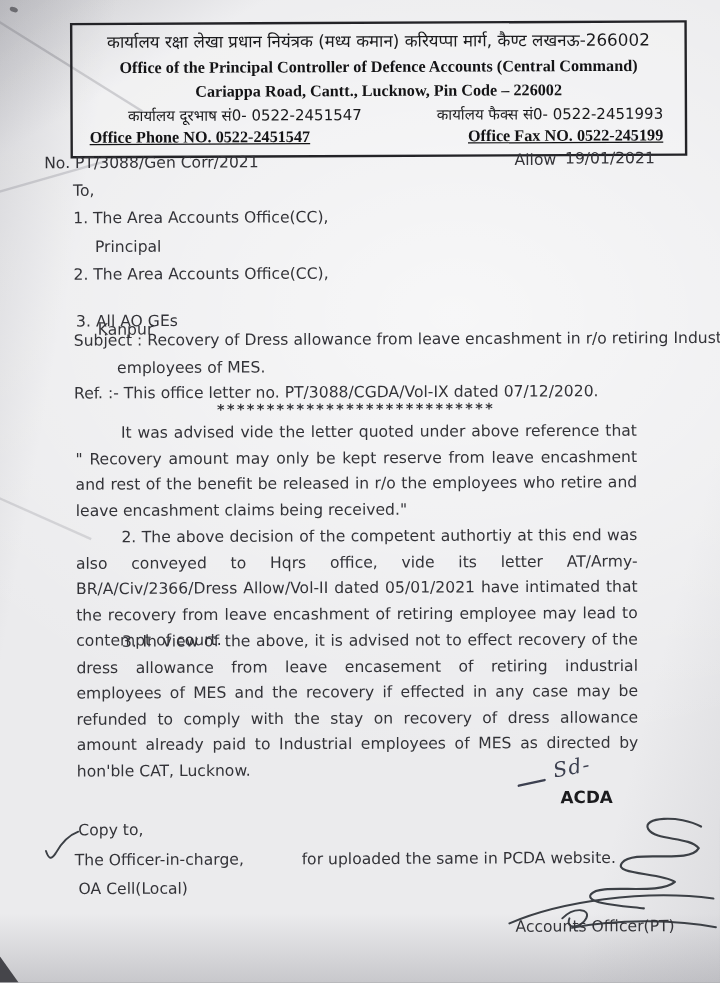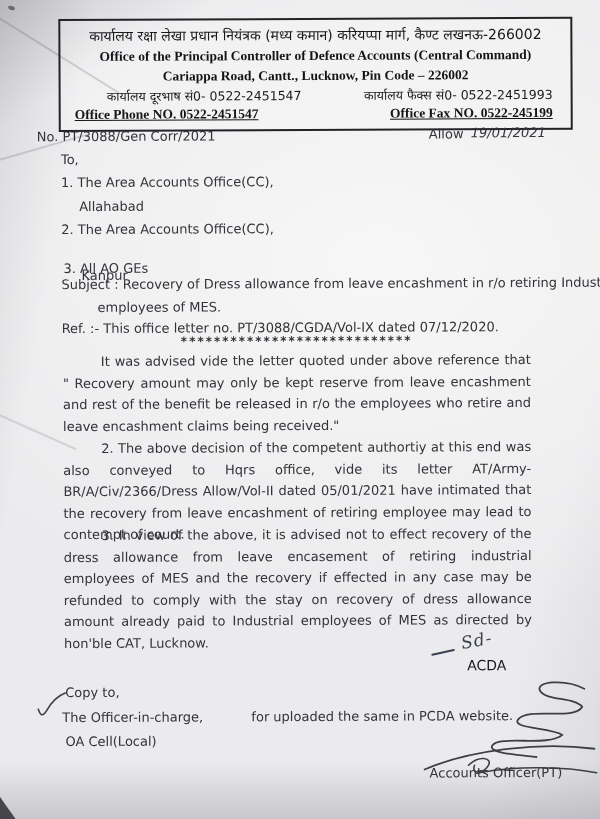--- a/index.html
+++ b/index.html
@@ -82,41 +82,41 @@
         <span class="h">कार्यालय फैक्स सं0- 0522-2451993</span>
       </div>
       <div class="hdr-row">
         <span class="e bold-serif">Office Phone NO. 0522-2451547</span>
         <span class="e bold-serif">Office Fax NO. 0522-245199</span>
       </div>
     </div>
 
     <div class="abs body-line" style="left:38px;top:127px;">No. PT/3088/Gen Corr/2021</div>
     <div class="abs body-line" style="left:430px;top:126px;">Allow</div>
-    <div class="abs body-line" style="left:472px;top:125px;font-style:italic;">19/01/2021</div>
+    <div class="abs body-line" style="left:472px;top:125px;">19/01/2021</div>
 
     <div class="abs body-line" style="left:62px;top:150px;">To,</div>
     <div class="abs body-line" style="left:62px;top:173px;">1. The Area Accounts Office(CC),</div>
-    <div class="abs body-line" style="left:80px;top:197px;">Allahabad</div>
+    <div class="abs body-line" style="left:80px;top:197px;">Principal</div>
     <div class="abs body-line" style="left:62px;top:220px;">2. The Area Accounts Office(CC),</div>
     <div class="abs body-line" style="left:82px;top:243px;margin-top:23px;">Kanpur</div>
     <div class="abs body-line" style="left:64px;top:259px;">3. All AO GEs</div>
 
     <div class="abs body-line" style="left:62px;top:275px;">Subject : Recovery of Dress allowance from leave encashment in r/o retiring Industrial</div>
     <div class="abs body-line" style="left:98px;top:298px;">employees of MES.</div>
     <div class="abs body-line" style="left:62px;top:319px;">Ref. :- This office letter no. PT/3088/CGDA/Vol-IX dated 07/12/2020.</div>
     <div class="abs stars" style="left:63px;top:334px;width:468px;">****************************</div>
 
     <p class="para" style="top:350px;margin:0;">It was advised vide the letter quoted under above reference that " Recovery amount may only be kept reserve from leave encashment and rest of the benefit be released in r/o the employees who retire and leave encashment claims being received."</p>
     <p class="para" style="top:437px;margin:0;">2. The above decision of the competent authortiy at this end was also conveyed to Hqrs office, vide its letter AT/Army-BR/A/Civ/2366/Dress Allow/Vol-II dated 05/01/2021 have intimated that the recovery from leave encashment of retiring employee may lead to contempt of court.</p>
     <p class="para" style="top:524px;margin:0;">3. In view of the above, it is advised not to effect recovery of the dress allowance from leave encasement of retiring industrial employees of MES and the recovery if effected in any case may be refunded to comply with the stay on recovery of dress allowance amount already paid to Industrial employees of MES as directed by hon'ble CAT, Lucknow.</p>
 
     <div class="abs sd-dash" style="left:430px;top:652px;"></div>
     <div class="abs sd-text" style="left:460px;top:631px;">Sd-</div>
-    <div class="abs body-line" style="left:466px;top:658px;font-weight:normal;font-size:14px;color:#1b1b1e;">ACDA</div>
+    <div class="abs body-line" style="left:466px;top:658px;font-weight:bold;font-size:14px;color:#1b1b1e;">ACDA</div>
 
     <svg class="abs stroke" style="left:34px;top:690px;" width="32" height="30" viewBox="0 0 32 30">
       <path d="M3 18 C5 24 7 26 11 20 C16 11 22 5 30 2" stroke-width="1.6"></path>
     </svg>
     <div class="abs body-line" style="left:64px;top:683px;">Copy to,</div>
     <div class="abs body-line" style="left:61px;top:708px;">The Officer-in-charge,</div>
     <div class="abs body-line" style="left:250px;top:708px;">for uploaded  the same in PCDA website.</div>
     <div class="abs body-line" style="left:64px;top:732px;">OA Cell(Local)</div>
 
     <svg class="abs stroke" style="left:415px;top:678px;" width="185" height="102" viewBox="0 0 185 102">

